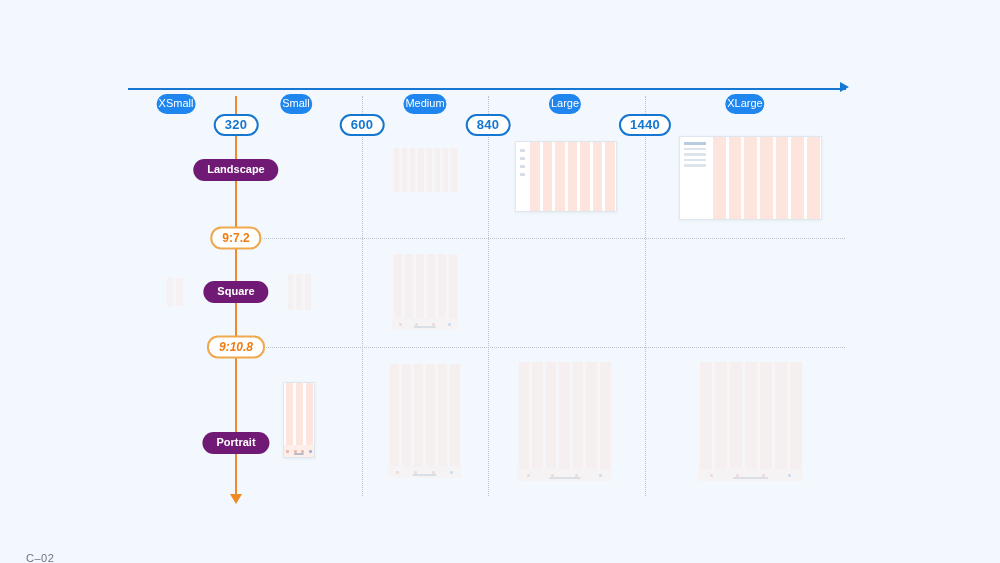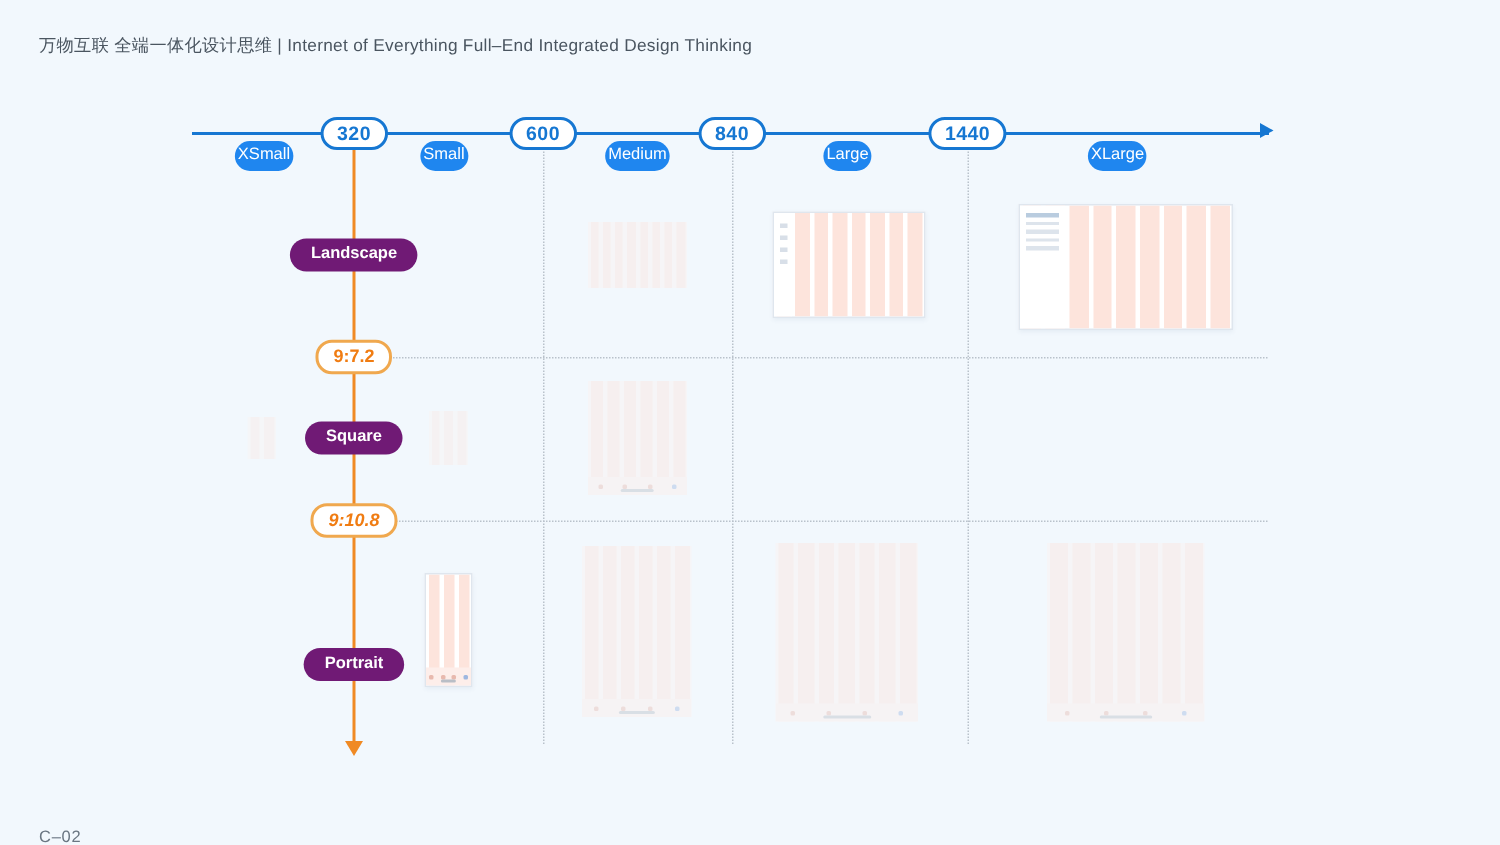--- a/index.html
+++ b/index.html
@@ -94,20 +94,21 @@
     background: #ffffff;
     border: 2px solid #1677d2;
     border-radius: 11px;
     color: #1677d2;
     font-size: 13px;
     font-weight: bold;
     padding: 2px 9px 3px;
     line-height: 1;
     letter-spacing: .3px;
     z-index: 6;
+    margin-top: 36px;
   }
 
   
   .bp-pill {
     position: absolute;
     transform: translateX(-50%);
     background: #1f86ef;
     color: #ffffff;
     border-radius: 10px;
     font-size: 11px;
@@ -240,21 +241,20 @@
     border-radius: 2px;
     background: #b9bec6;
     z-index: 5;
   }
 </style>
 </head>
 <body>
 
 <div class="canvas">
 
-  <div class="page-title">万物互联 全端一体化设计思维 | Internet of Everything Full–End Integrated Design Thinking</div>
 
   <div id="gridlines">
       <div class="vline" style="left: 362px;"></div>
       <div class="vline" style="left: 488px;"></div>
       <div class="vline" style="left: 645px;"></div>
       <div class="hline" style="top: 238px;"></div>
       <div class="hline" style="top: 347px;"></div>
     </div>
 
   <div class="xaxis"></div>

